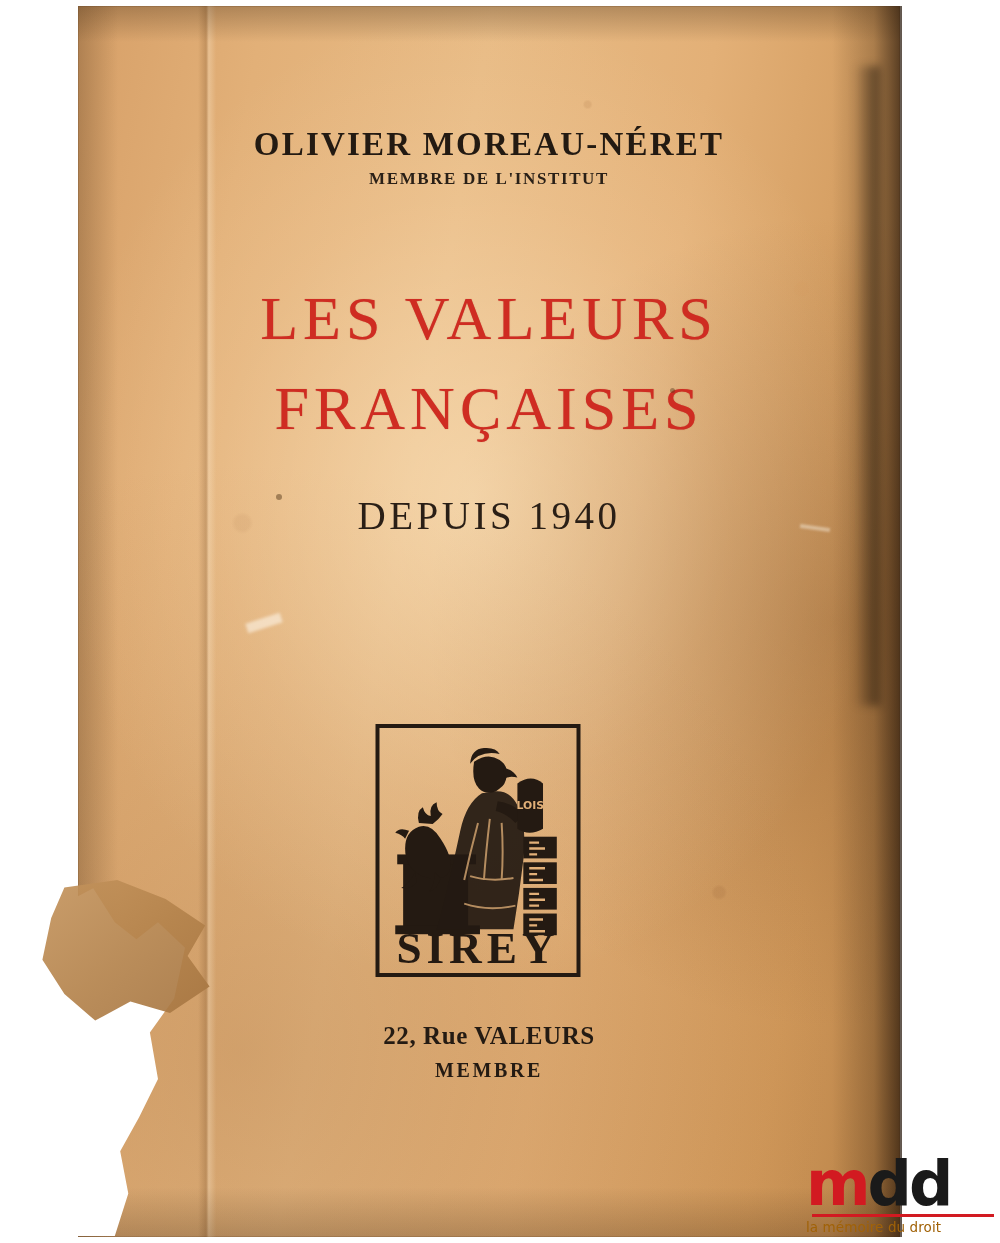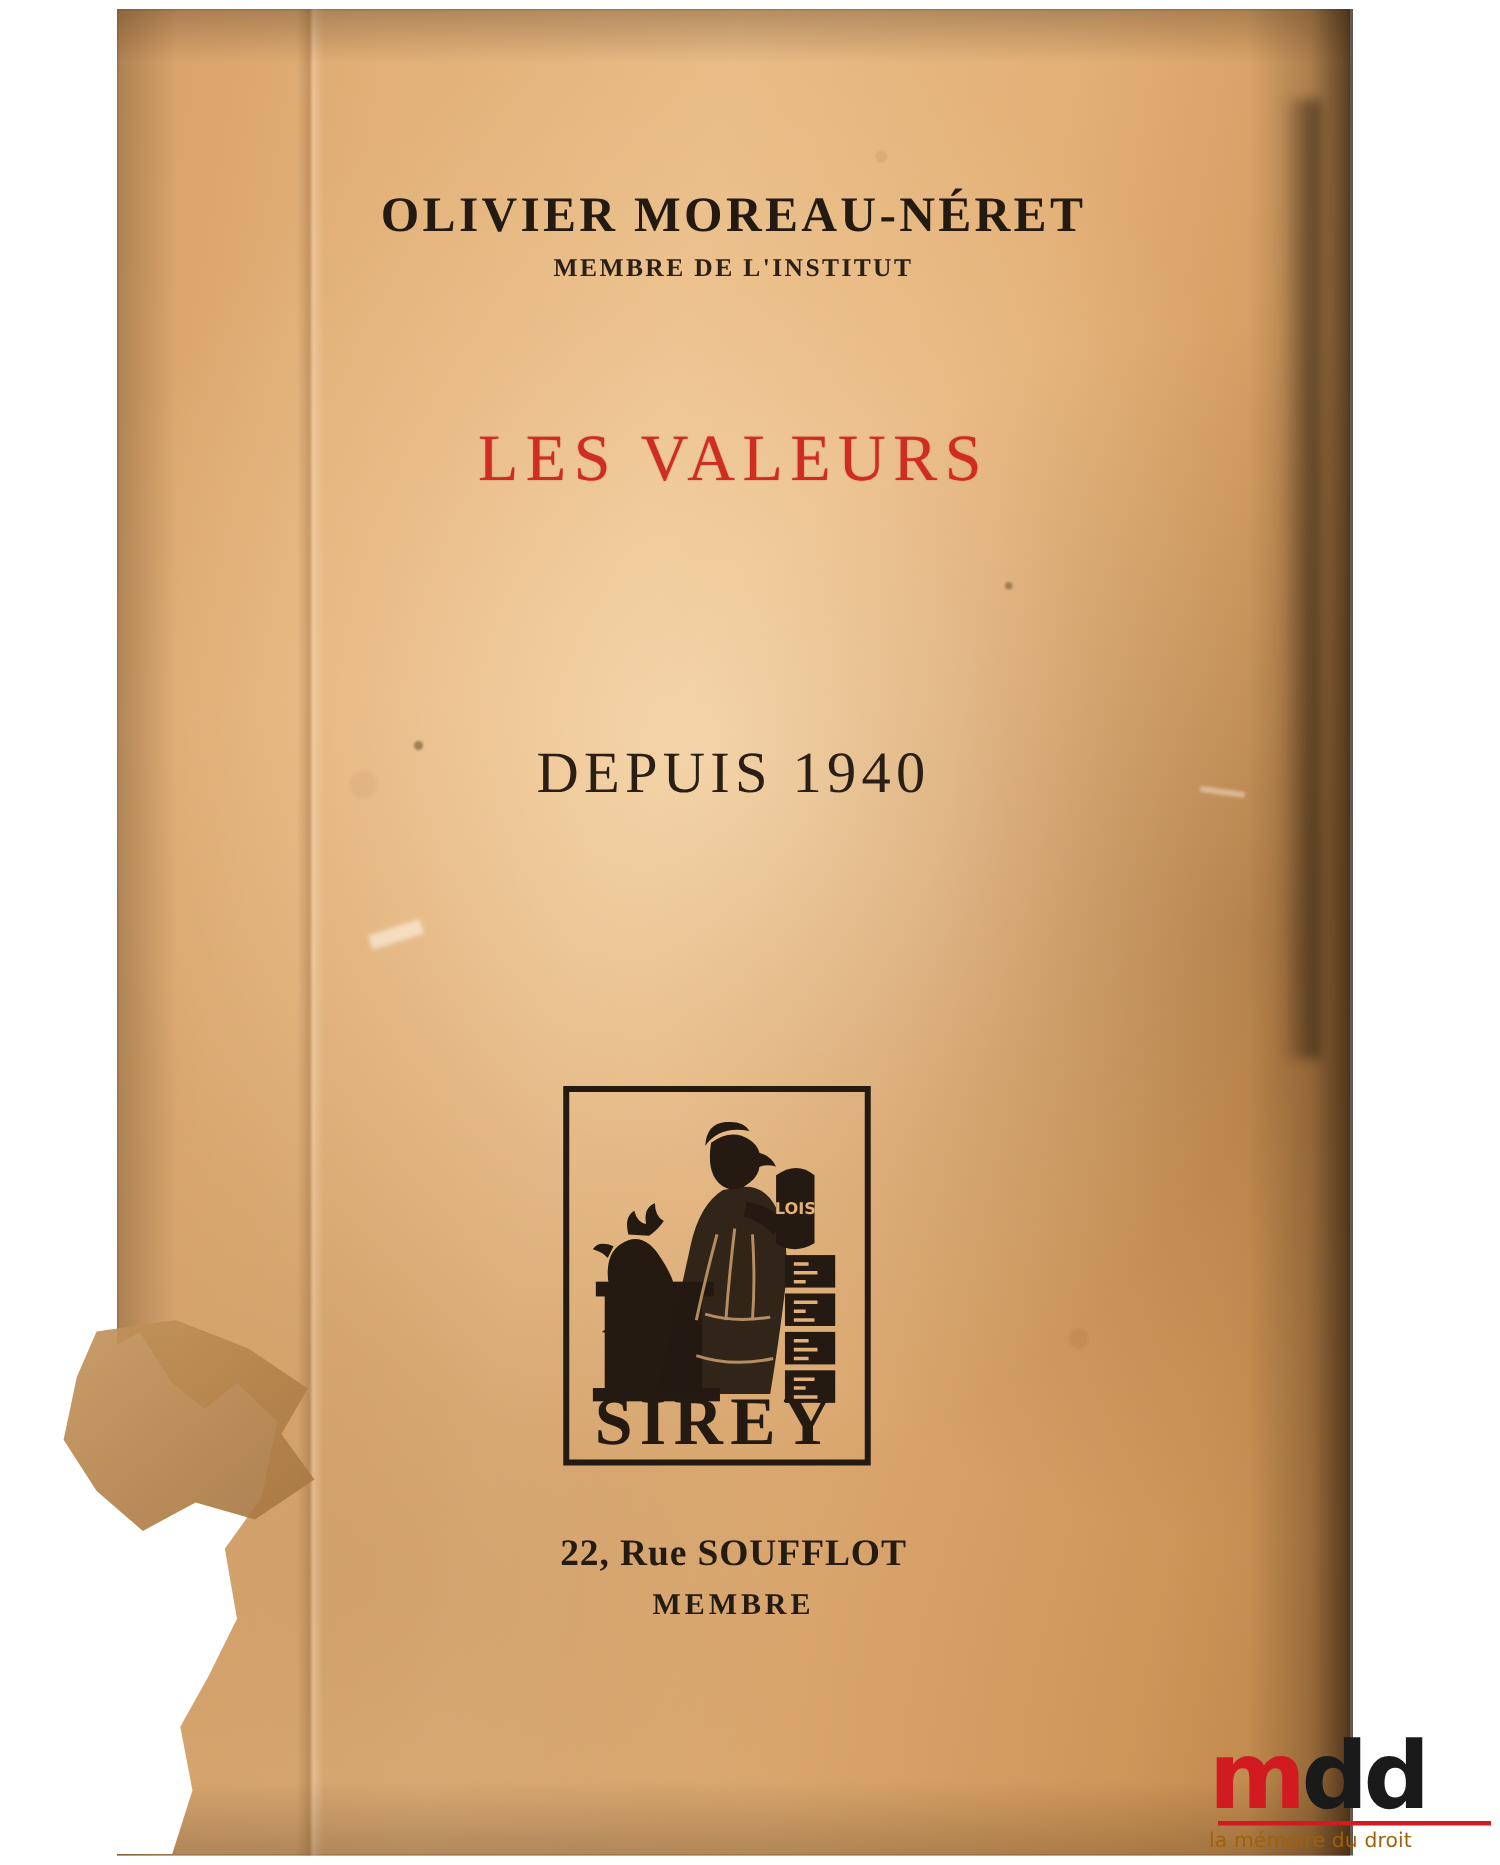--- a/index.html
+++ b/index.html
@@ -133,21 +133,21 @@
   }
   .author-sub {
     top: 163px;
     font-size: 17px;
     font-weight: bold;
     letter-spacing: 1.6px;
     color: #2a2017;
   }
   .title {
     top: 268px;
-    font-size: 44px;
+    font-size: 62px;
     font-weight: normal;
     letter-spacing: 5px;
     color: #cf2c22;
     line-height: 1.45;
     text-shadow: 0 0 1px rgba(160,30,20,0.45);
   }
   .subtitle {
     top: 487px;
     font-size: 39px;
     letter-spacing: 3.5px;
@@ -232,20 +232,21 @@
 
   <div class="cover">
     <div class="grain"></div>
     <div class="crease"></div>
 
     <div class="text-block author">OLIVIER  MOREAU-NÉRET</div>
     <div class="text-block author-sub">MEMBRE DE L'INSTITUT</div>
 
     <div class="text-block title">
       <div>LES VALEURS</div>
+      <div>FRANÇAISES</div>
     </div>
 
     <div class="text-block subtitle">DEPUIS 1940</div>
 
     <div class="logo-wrap">
       <div class="logo-box">
         <svg class="logo-svg" viewBox="0 0 200 248">
 
           <rect x="24" y="136" width="66" height="66" fill="#241a12"></rect>
           <rect x="18" y="128" width="80" height="10" fill="#241a12"></rect>
@@ -294,21 +295,21 @@
             <path d="M152 142 l16 0 M152 148 l8 0 M152 154 l14 0"></path>
             <path d="M152 168 l10 0 M152 174 l16 0 M152 180 l10 0"></path>
             <path d="M152 194 l14 0 M152 200 l8 0 M152 206 l16 0"></path>
           </g>
 
           <text x="100" y="238" text-anchor="middle" font-family="Liberation Serif, serif" font-size="46" font-weight="bold" letter-spacing="5" fill="#241a12">SIREY</text>
         </svg>
       </div>
     </div>
 
-    <div class="imprint-address">22, Rue SOUFFLOT</div>
+    <div class="imprint-address">22, Rue VALEURS</div>
     <div class="imprint-city">MEMBRE</div>
 
     <div class="scuff1"></div>
     <div class="scuff2"></div>
     <div class="scuff3"></div>
     <div class="scuff4"></div>
 
     <div class="edge-shadow-top"></div>
     <div class="edge-shadow-left"></div>
     <div class="edge-shadow-right"></div>

